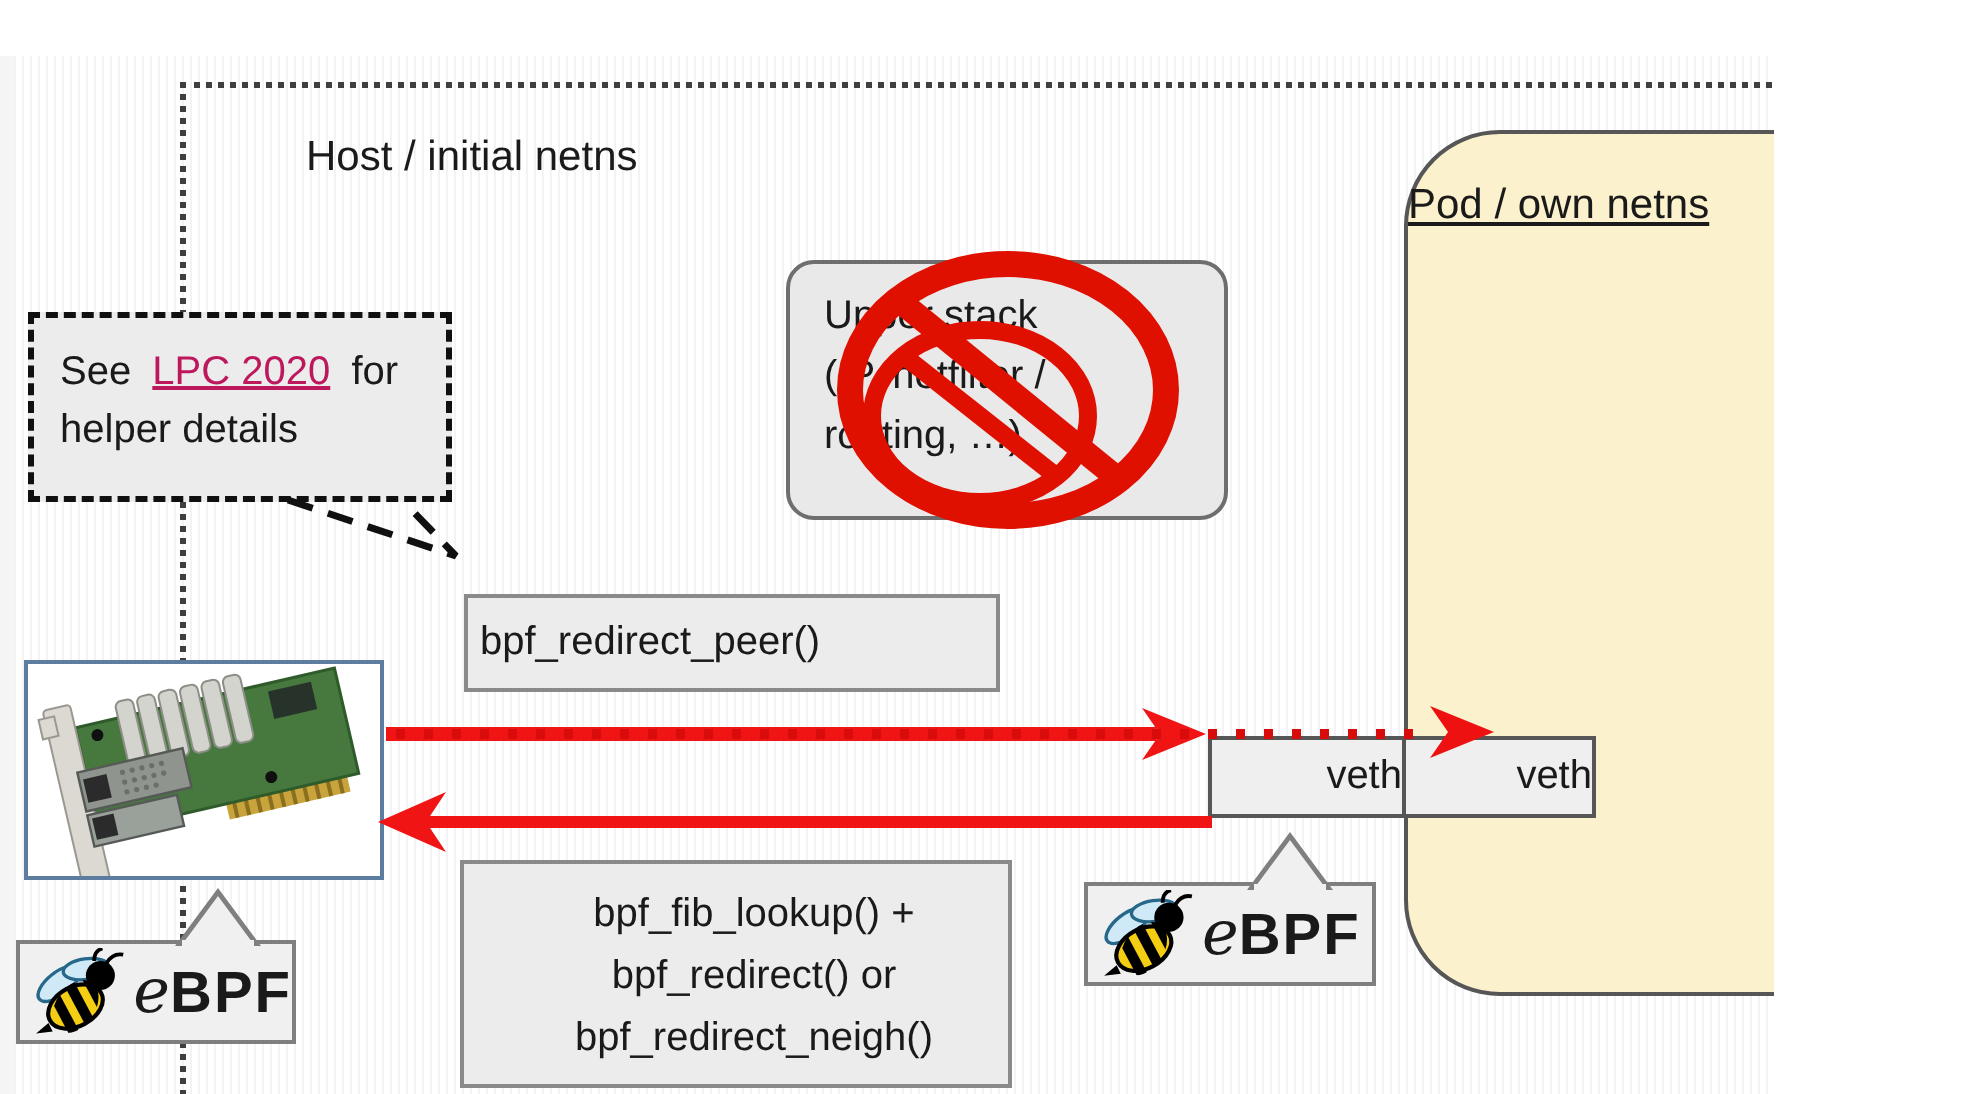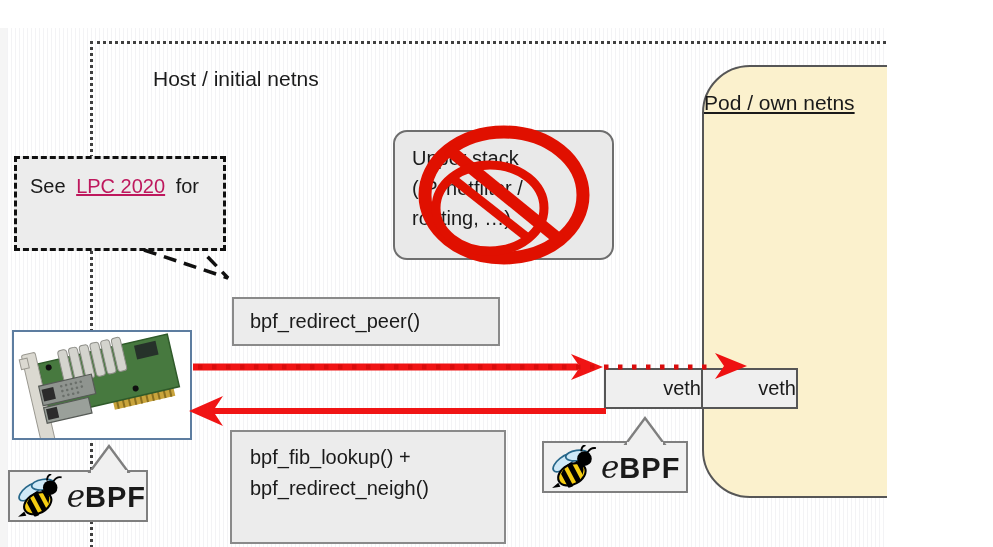--- a/index.html
+++ b/index.html
@@ -37,22 +37,22 @@
     background:#e9e9e9;border:2px solid #6e6e6e;border-radius:14px;
     padding:11px 0 0 17px;font-size:20px;line-height:1.5;z-index:2;
   }
   .upper-stack span{display:block;}
   .no-sign{position:absolute;left:410px;top:92px;z-index:3;pointer-events:none;}
 
   .label-box{
     position:absolute;box-sizing:border-box;background:#ececec;border:2px solid #8a8a8a;
     font-size:20px;z-index:2;
   }
-  .redirect-peer{left:232px;top:269px;width:268px;height:49px;line-height:45px;padding-left:16px;}
-  .fib-box{left:230px;top:402px;width:276px;height:114px;padding:10px 0 0 18px;line-height:1.55;}
+  .redirect-peer{left:232px;top:269px;width:268px;height:49px;line-height:45px;padding-left:6px;}
+  .fib-box{left:230px;top:402px;width:276px;height:114px;padding:10px 0 0 18px;line-height:1.55;text-align:center;}
   .fib-box span{display:block;}
 
   .nic-box{
     position:absolute;left:12px;top:302px;width:180px;height:110px;box-sizing:border-box;
     background:#ffffff;border:2px solid #5d7da0;z-index:3;
   }
 
   .veth{
     position:absolute;top:340px;height:41px;box-sizing:border-box;background:#efefef;
     border:2px solid #565656;text-align:right;line-height:37px;font-size:20px;z-index:3;
@@ -98,31 +98,33 @@
     <ellipse cx="94" cy="75" rx="79" ry="63" fill="none" stroke="#e01000" stroke-width="13"></ellipse>
     <line x1="38" y1="29" x2="151" y2="121" stroke="#e01000" stroke-width="12"></line>
     <ellipse cx="80" cy="88" rx="54" ry="43" fill="none" stroke="#e01000" stroke-width="9"></ellipse>
     <line x1="42" y1="58" x2="118" y2="118" stroke="#e01000" stroke-width="9"></line>
   </svg>
 
   <div class="note-bubble">
     <span>See</span>
     <span class="note-link" style="margin: 0px 5px;">LPC 2020</span>
     <span>for</span><br>
+    <span>helper details</span>
   </div>
   <svg class="note-tail" width="104" height="38" viewBox="0 0 104 38">
     <path d="M10,3 L94,31 L68,4" fill="none" stroke="#101010" stroke-width="3.5" stroke-dasharray="13 8"></path>
   </svg>
 
   <div class="label-box redirect-peer">
     <span>bpf_redirect_peer()</span>
   </div>
 
   <div class="label-box fib-box">
     <span>bpf_fib_lookup() +</span>
+    <span>bpf_redirect() or</span>
     <span>bpf_redirect_neigh()</span>
   </div>
 
   <div class="nic-box">
     <svg width="176" height="106" viewBox="0 0 176 106">
       <g transform="rotate(-13 88 53)">
         <rect x="95" y="70" width="62" height="10" fill="#c9a43c"></rect>
         <g fill="#8a6f1f">
             <rect x="98" y="70" width="2" height="10"></rect>
             <rect x="104" y="70" width="2" height="10"></rect>

